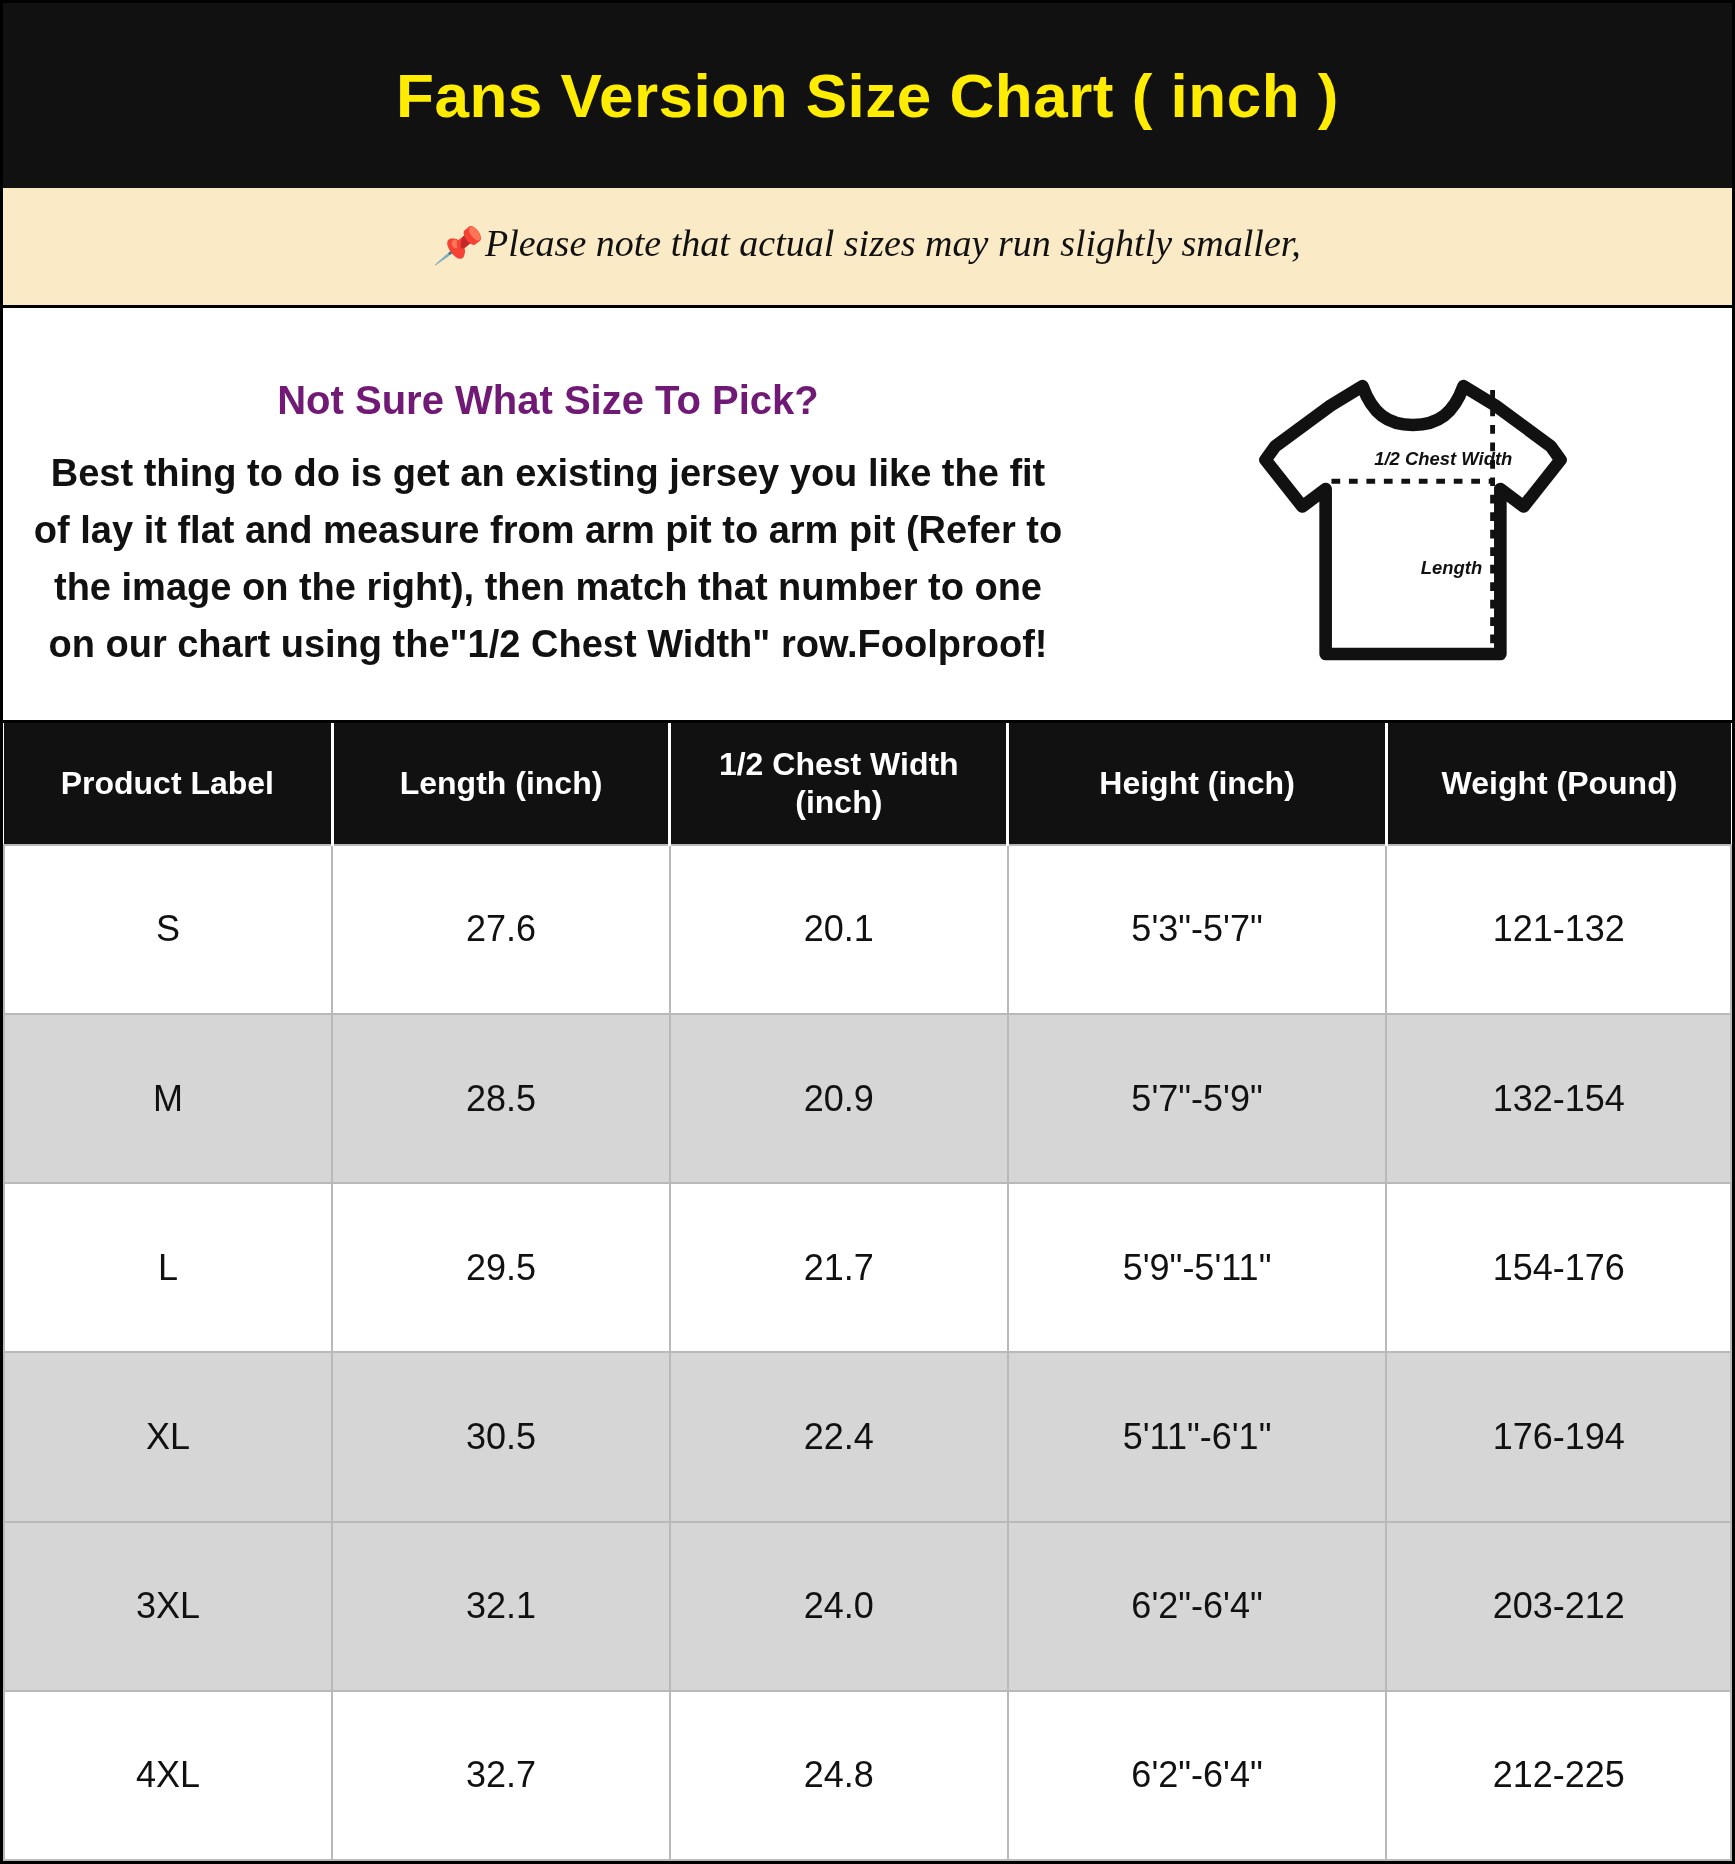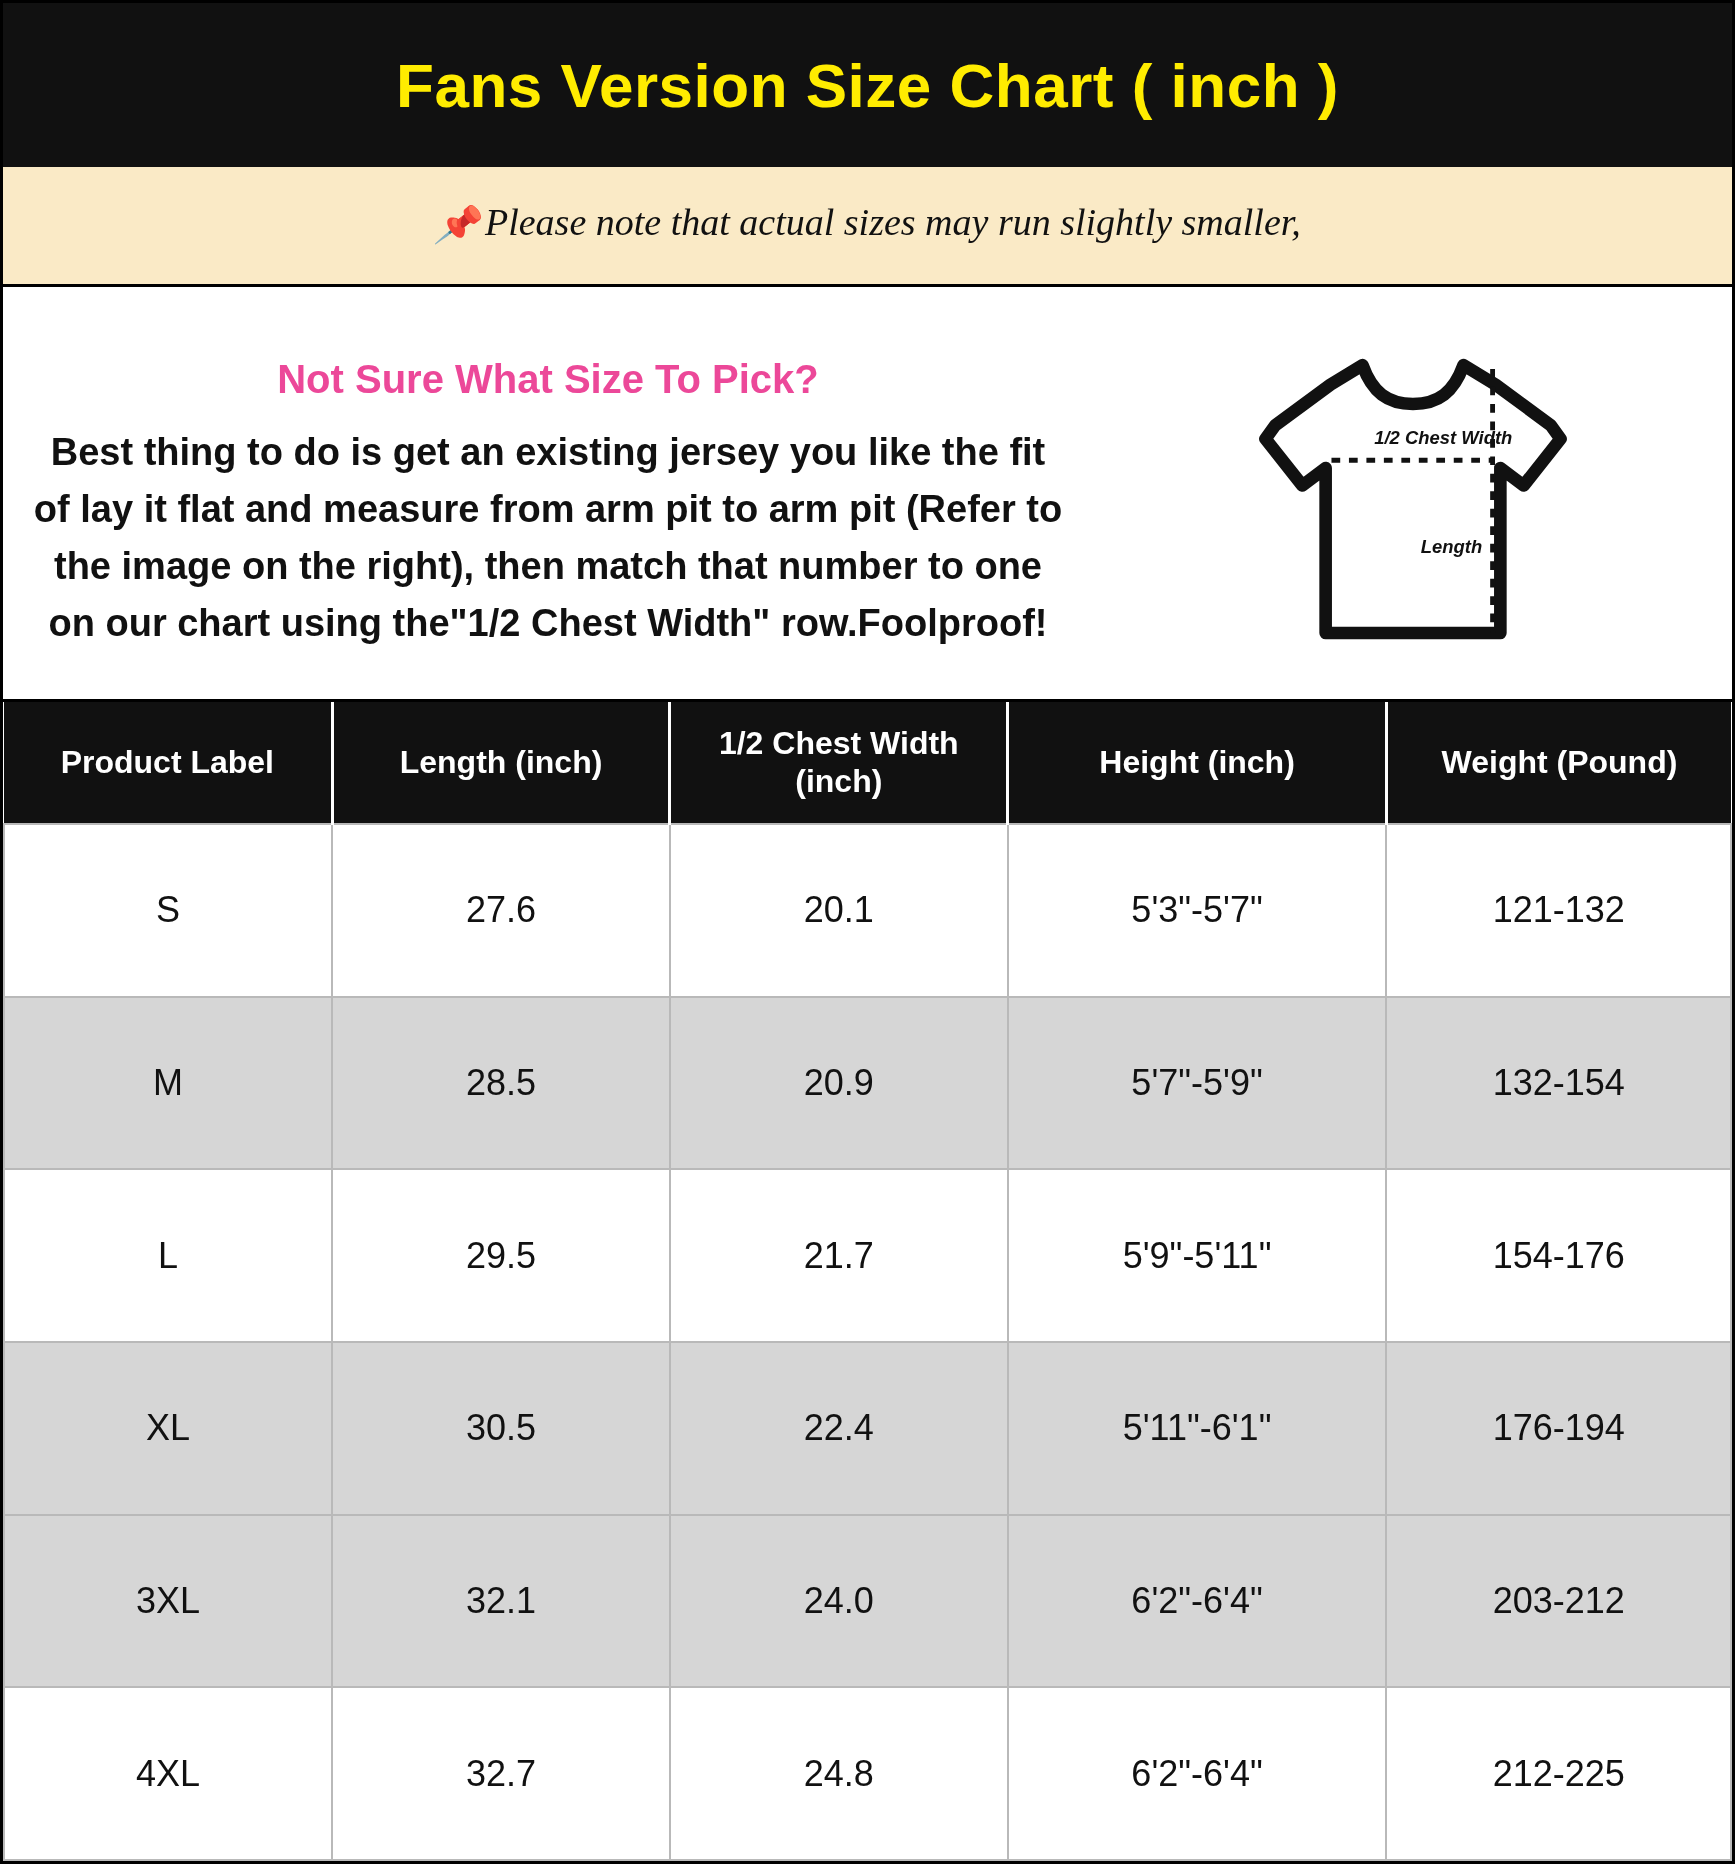--- a/index.html
+++ b/index.html
@@ -19,21 +19,21 @@
     box-sizing: border-box;
     display: flex;
     flex-direction: column;
     border: 3px solid #000000;
     background: #ffffff;
   }
 
   
   .header-bar {
     background: #111111;
-    height: 164px;
+    height: 185px;
     display: flex;
     align-items: center;
     justify-content: center;
   }
   .header-title {
     color: #ffec00;
     font-size: 62px;
     font-weight: bold;
     letter-spacing: 0.5px;
     font-family: "Liberation Sans", sans-serif;
@@ -85,21 +85,21 @@
   }
   .info-text {
     flex: 0 0 1090px;
     padding: 30px 40px 0 20px;
     box-sizing: border-box;
     text-align: center;
   }
   .info-heading {
     font-size: 40px;
     font-weight: bold;
-    color: #ec4899;
+    color: #701a75;
     margin: 0 0 22px 0;
     font-family: "Liberation Sans", sans-serif;
   }
   .info-body {
     font-size: 38px;
     font-weight: bold;
     line-height: 1.5;
     color: #111111;
     font-family: "Liberation Sans", sans-serif;
     text-align: center;

